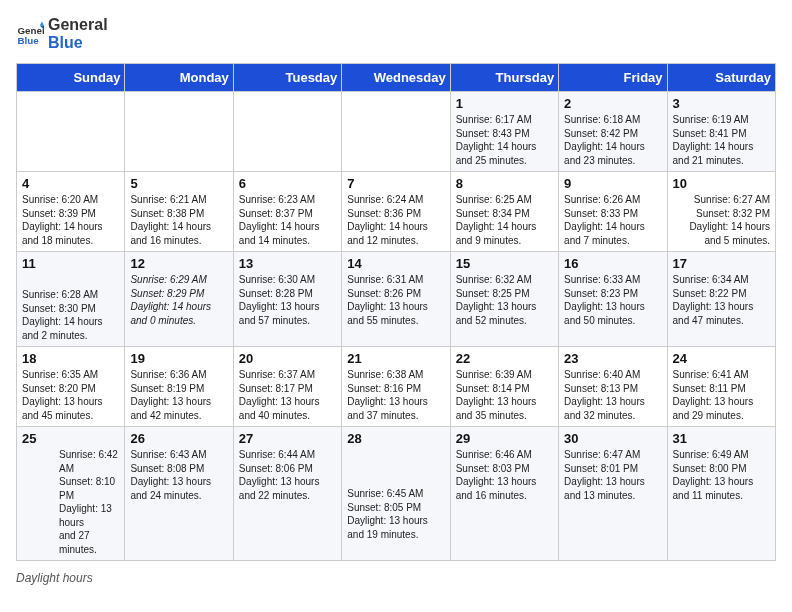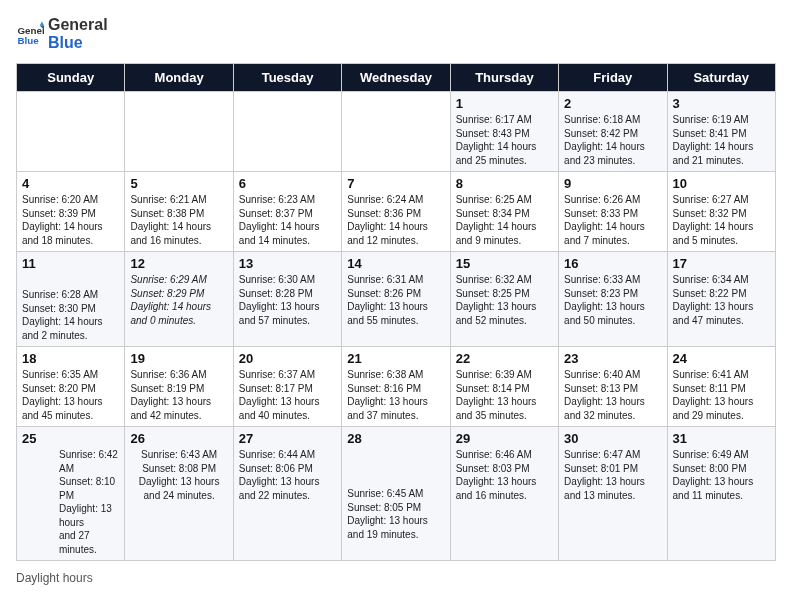--- a/index.html
+++ b/index.html
@@ -38,26 +38,26 @@
       font-size: 16px;
       color: #444;
       margin-top: 2px;
     }
     table {
       width: 100%;
       border-collapse: collapse;
       table-layout: fixed;
     }
     thead tr th {
-      background-color: #0f172a;
+      background-color: #1d4ed8;
       color: #fff;
       font-size: 13px;
       font-weight: bold;
       padding: 6px 4px;
-      text-align: center;
+      text-align: right;
       border: 1px solid #ccc;
     }
     tbody tr td {
       border: 1px solid #ccc;
       vertical-align: top;
       padding: 4px 5px;
       font-size: 10.5px;
       color: #222;
       height: 80px;
       background: #fff;
@@ -80,20 +80,21 @@
       color: #222;
     }
     .empty-cell {
       background: #fff !important;
     }
     .footer {
       margin-top: 10px;
       font-size: 12px;
       color: #555;
       text-align: left;
+      font-style: italic;
     }
   </style>
 </head>
 <body>
 
 <div class="header">
   <div class="logo">
     <svg class="logo-icon" viewBox="0 0 40 40">
       <text x="2" y="20" font-size="14" font-weight="bold" fill="#333">General</text>
       <text x="2" y="34" font-size="14" font-weight="bold" fill="#2266cc">Blue</text>
@@ -185,21 +186,21 @@
         </td>
         <td>
           <div class="day-number">9</div>
           <div class="day-info" style="white-space: pre-line;">Sunrise: 6:26 AM
 Sunset: 8:33 PM
 Daylight: 14 hours
 and 7 minutes.</div>
         </td>
         <td>
           <div class="day-number">10</div>
-          <div class="day-info" style="white-space: pre-line;">Sunrise: 6:27 AM
+          <div class="day-info" style="white-space: pre-line; text-align: right;">Sunrise: 6:27 AM
 Sunset: 8:32 PM
 Daylight: 14 hours
 and 5 minutes.</div>
         </td>
       </tr>
       <tr>
         <td>
           <div class="day-number">11</div>
           <div class="day-info" style="white-space: pre-line; margin-top: 17px;">Sunrise: 6:28 AM
 Sunset: 8:30 PM
@@ -303,21 +304,21 @@
       <tr>
         <td>
           <div class="day-number">25</div>
           <div class="day-info" style="white-space: pre-line; margin-left: 37px;">Sunrise: 6:42 AM
 Sunset: 8:10 PM
 Daylight: 13 hours
 and 27 minutes.</div>
         </td>
         <td>
           <div class="day-number">26</div>
-          <div class="day-info" style="white-space: pre-line; text-align: center;">Sunrise: 6:43 AM
+          <div class="day-info" style="white-space: pre-line;">Sunrise: 6:43 AM
 Sunset: 8:08 PM
 Daylight: 13 hours
 and 24 minutes.</div>
         </td>
         <td>
           <div class="day-number">27</div>
           <div class="day-info" style="white-space: pre-line;">Sunrise: 6:44 AM
 Sunset: 8:06 PM
 Daylight: 13 hours
 and 22 minutes.</div>

